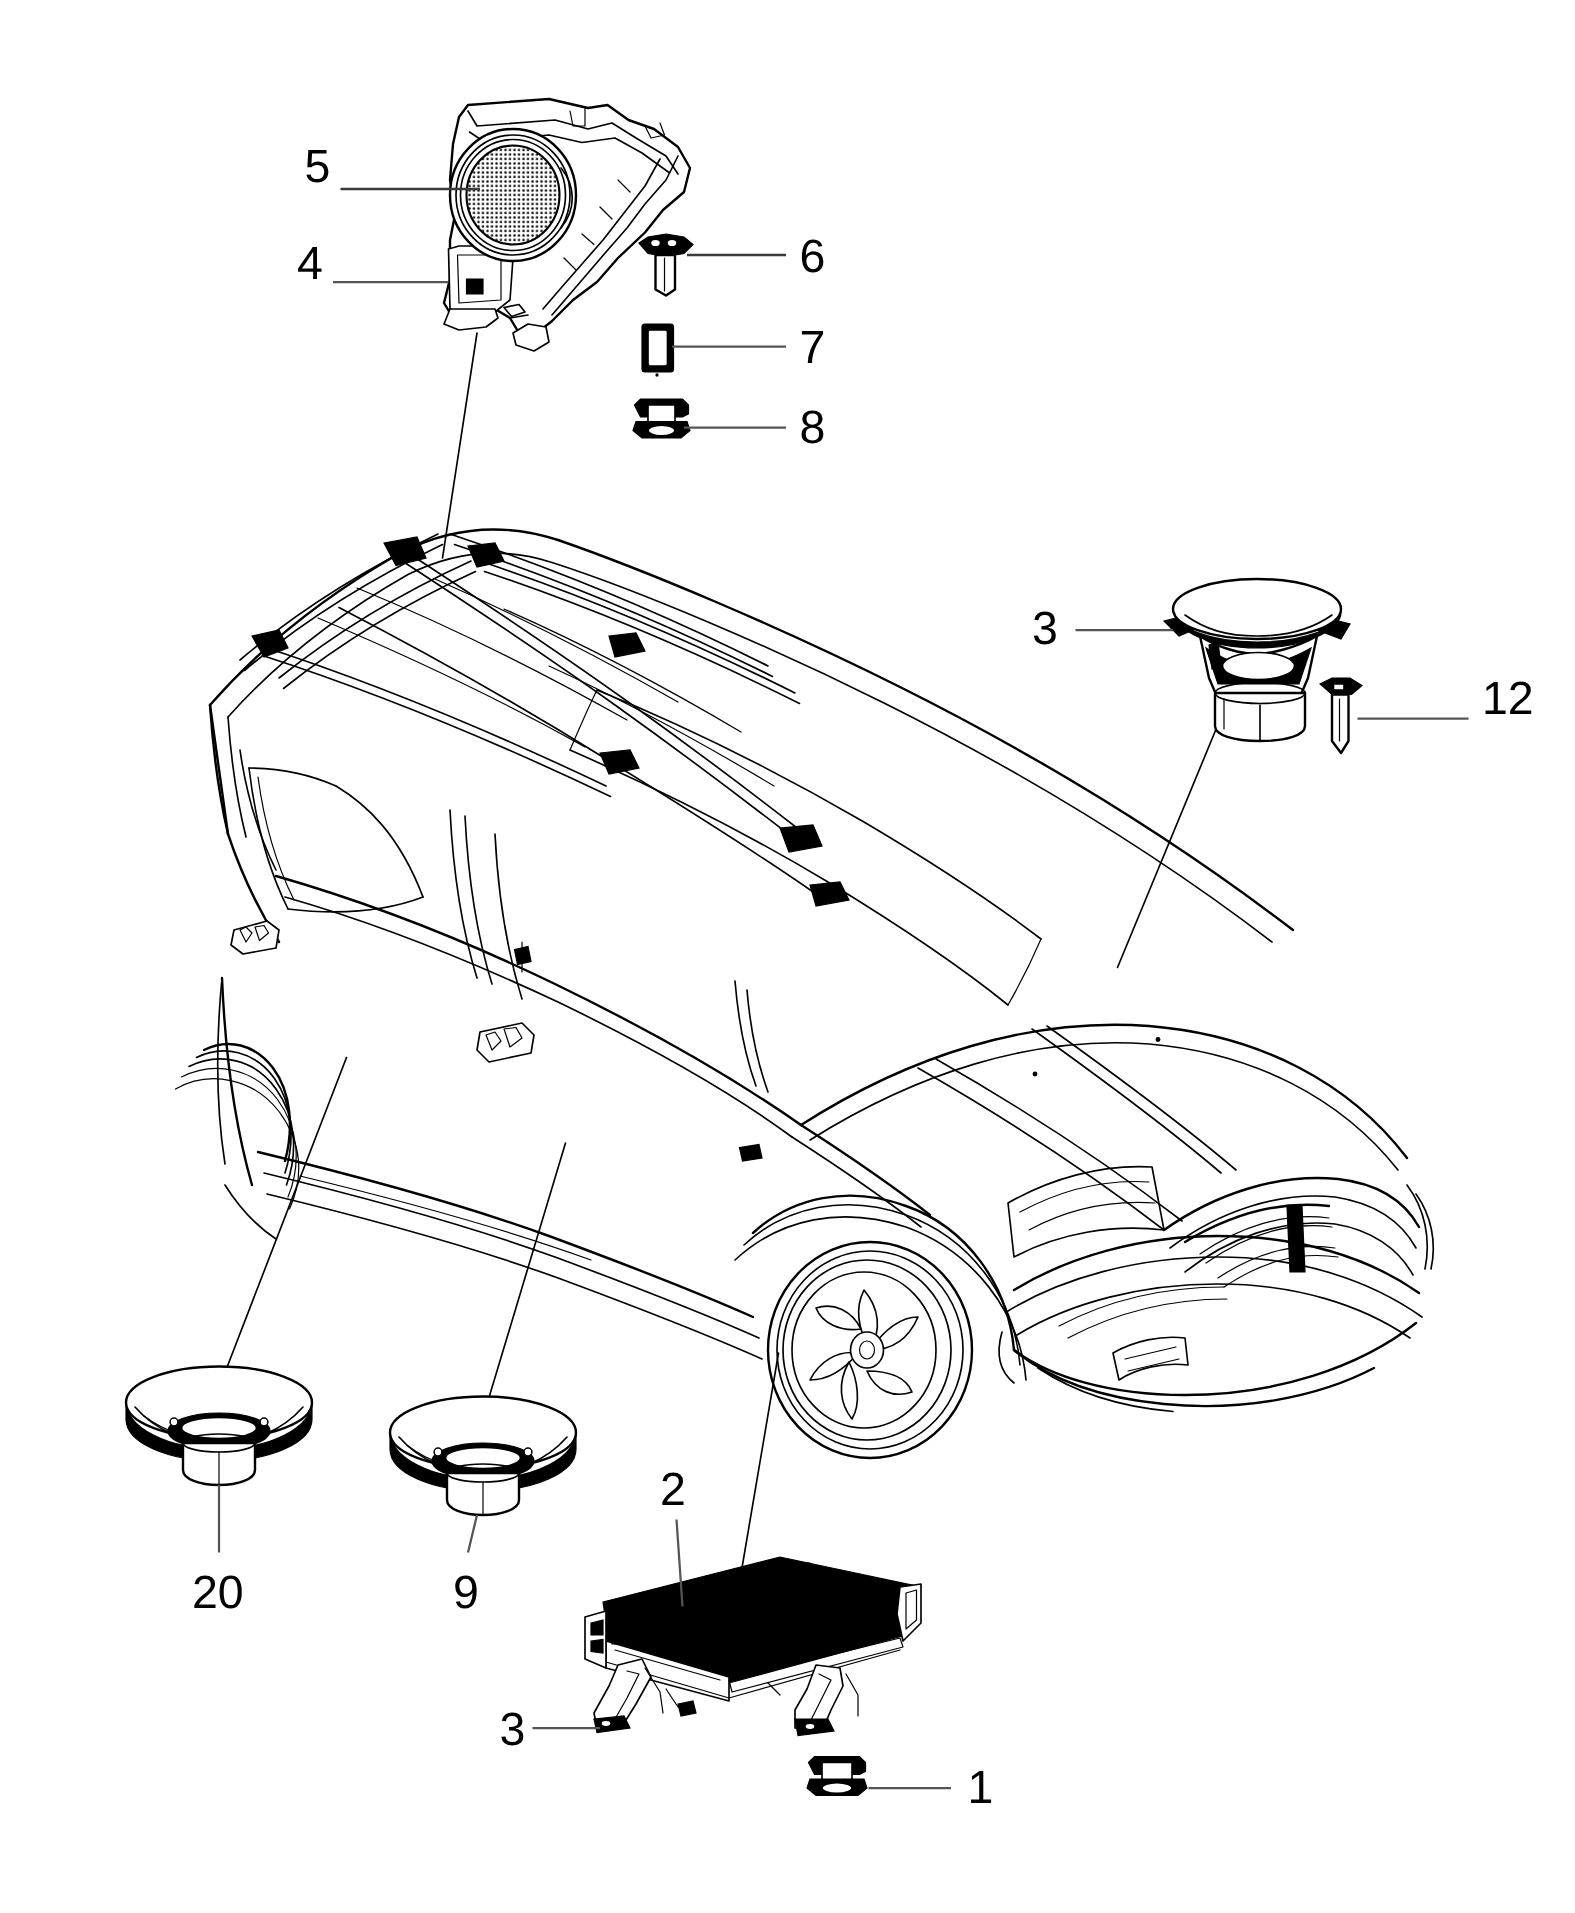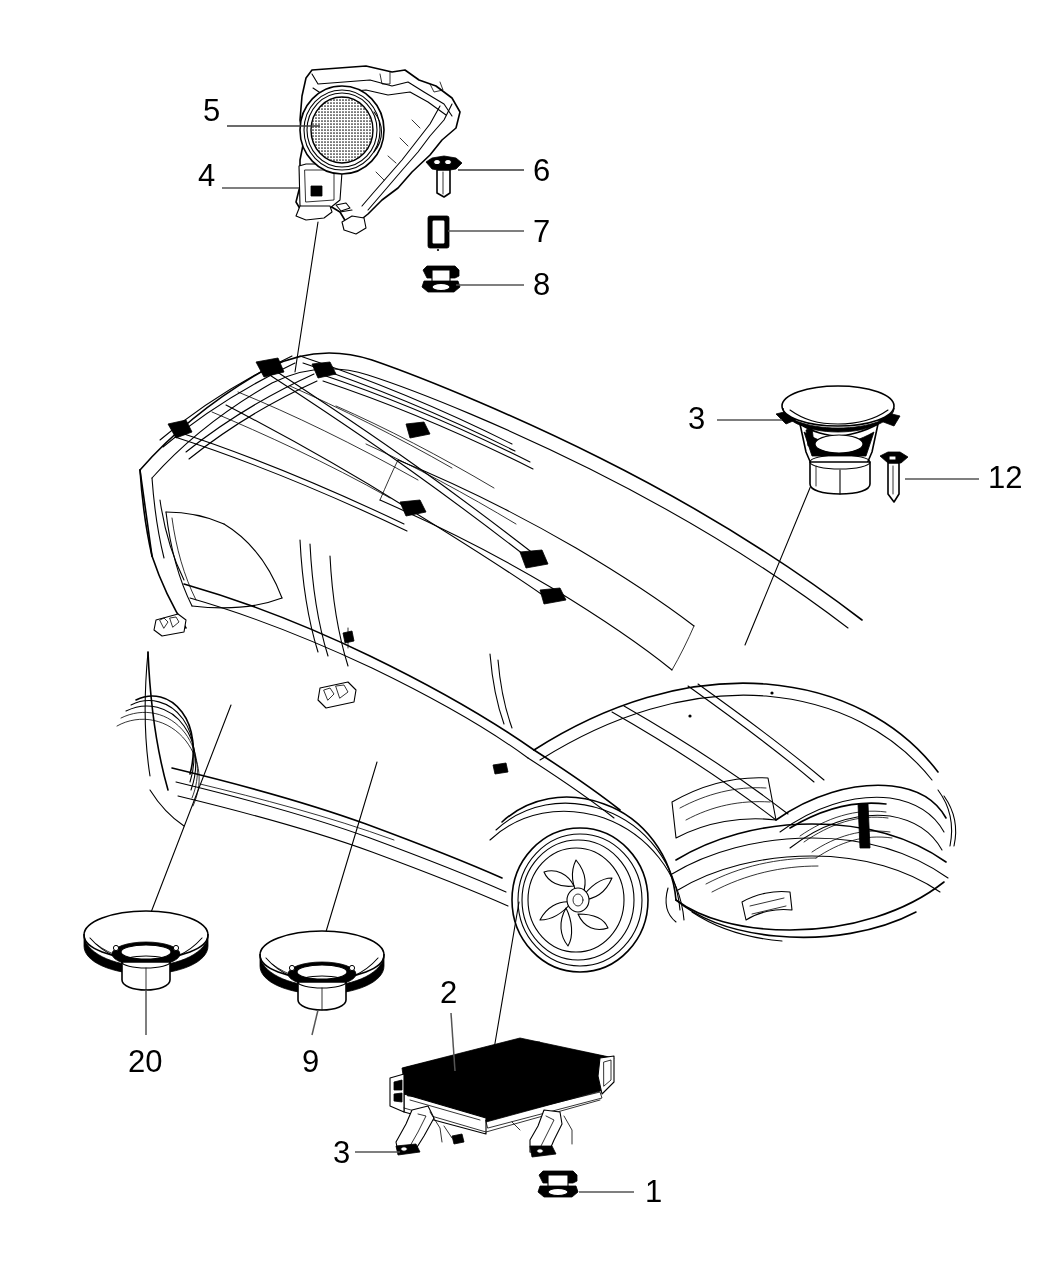--- a/index.html
+++ b/index.html
@@ -462,21 +462,21 @@
   <div class="callout-label" style="left:198px; top:160px;">4</div>
 
   <div class="callout-label" style="left:533px; top:155px;">6</div>
 
   <div class="callout-label" style="left:533px; top:216px;">7</div>
 
   <div class="callout-label" style="left:533px; top:269px;">8</div>
 
   <div class="callout-label" style="left:688px; top:403px;">3</div>
 
-  <div class="callout-label" style="left:988px; top:462px;">12</div>
+  <div class="callout-label" style="left:988px; top:450px;">12</div>
 
   <div class="callout-label" style="left:128px; top:1046px;">20</div>
 
   <div class="callout-label" style="left:302px; top:1046px;">9</div>
 
   <div class="callout-label" style="left:440px; top:977px;">2</div>
 
   <div class="callout-label" style="left:333px; top:1137px;">3</div>
 
   <div class="callout-label" style="left:645px; top:1176px;">1</div>

